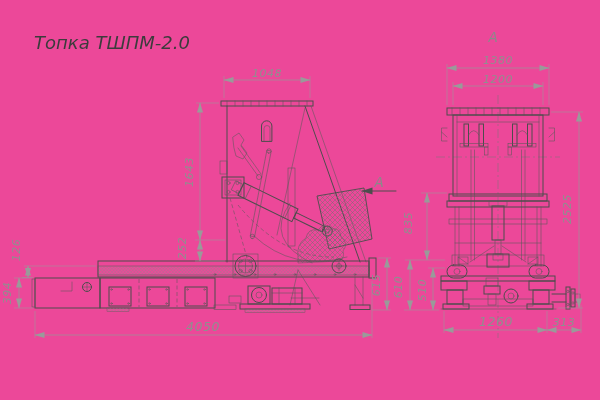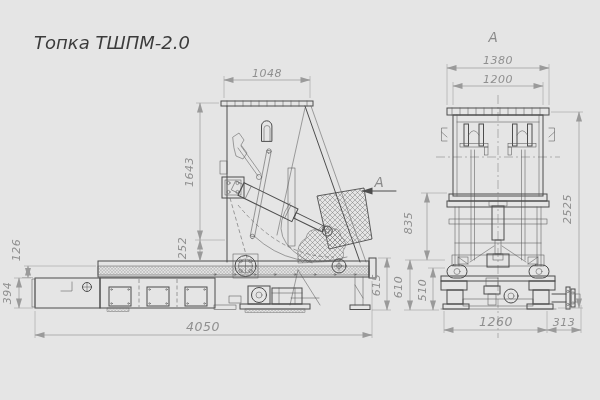--- a/index.html
+++ b/index.html
@@ -1,17 +1,17 @@
 <!DOCTYPE html>
 <html><head>
 <meta charset="utf-8">
 <title>Топка ТШПМ-2.0</title>
 <style>
   html,body{margin:0;padding:0;background:#ffffff;}
-  .stage{width:600px;height:400px;position:relative;background:#e5e5e5;overflow:hidden;
+  .stage{width:600px;height:400px;position:relative;background:#ec4899;overflow:hidden;
          font-family:"DejaVu Sans",sans-serif;}
   svg{display:block}
   
   .o   {stroke:#4d4d4d;stroke-width:1;fill:none;stroke-linecap:round;}
   .t   {stroke:#5a5a5a;stroke-width:0.55;fill:none;stroke-linecap:round;}
   .dash{stroke:#5a5a5a;stroke-width:0.55;fill:none;stroke-dasharray:4 2.5;}
   .cl  {stroke:#777;stroke-width:0.5;fill:none;stroke-dasharray:9 3 2 3;}
   .dim {stroke:#9a9a9a;stroke-width:0.7;fill:none;}
   .ext {stroke:#9a9a9a;stroke-width:0.55;fill:none;}
   .dt  {fill:#8f8f8f;font-style:italic;font-size:11px;letter-spacing:0.5px;}

